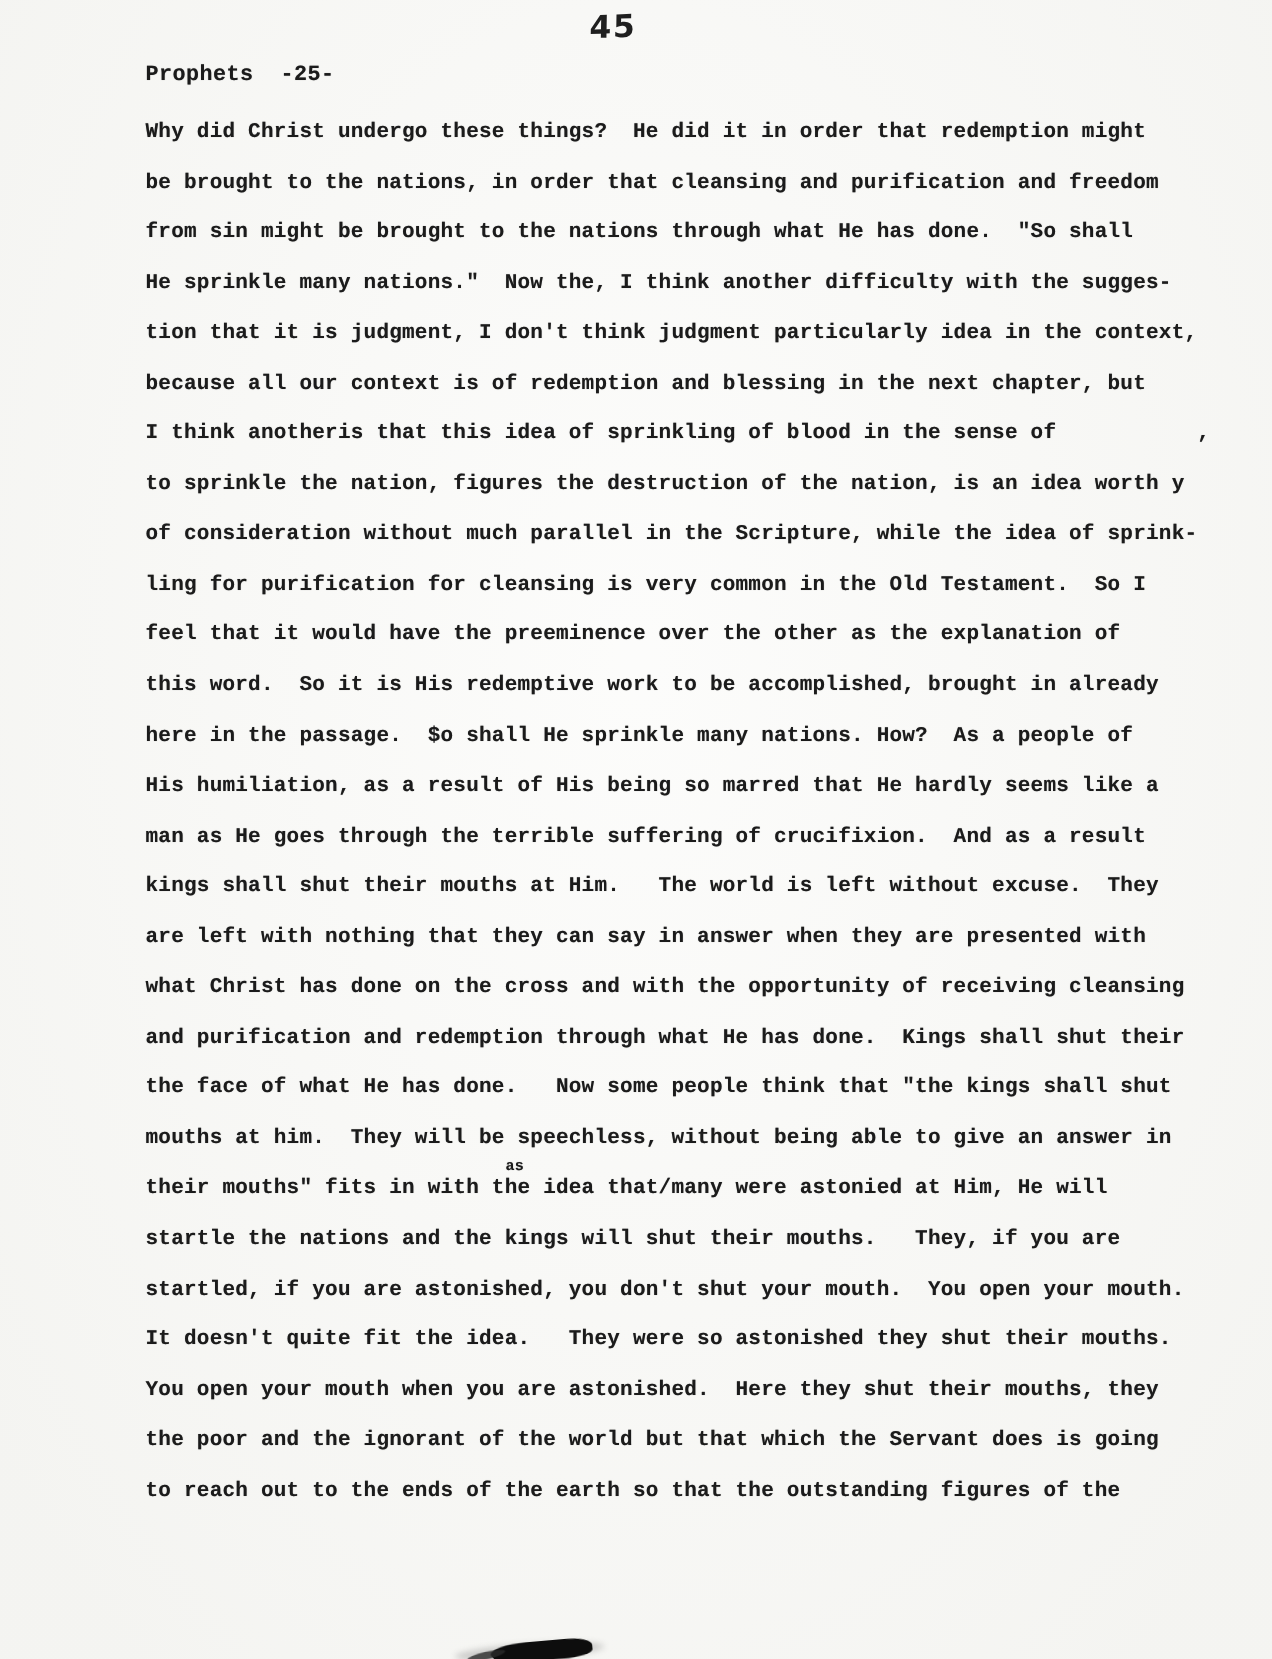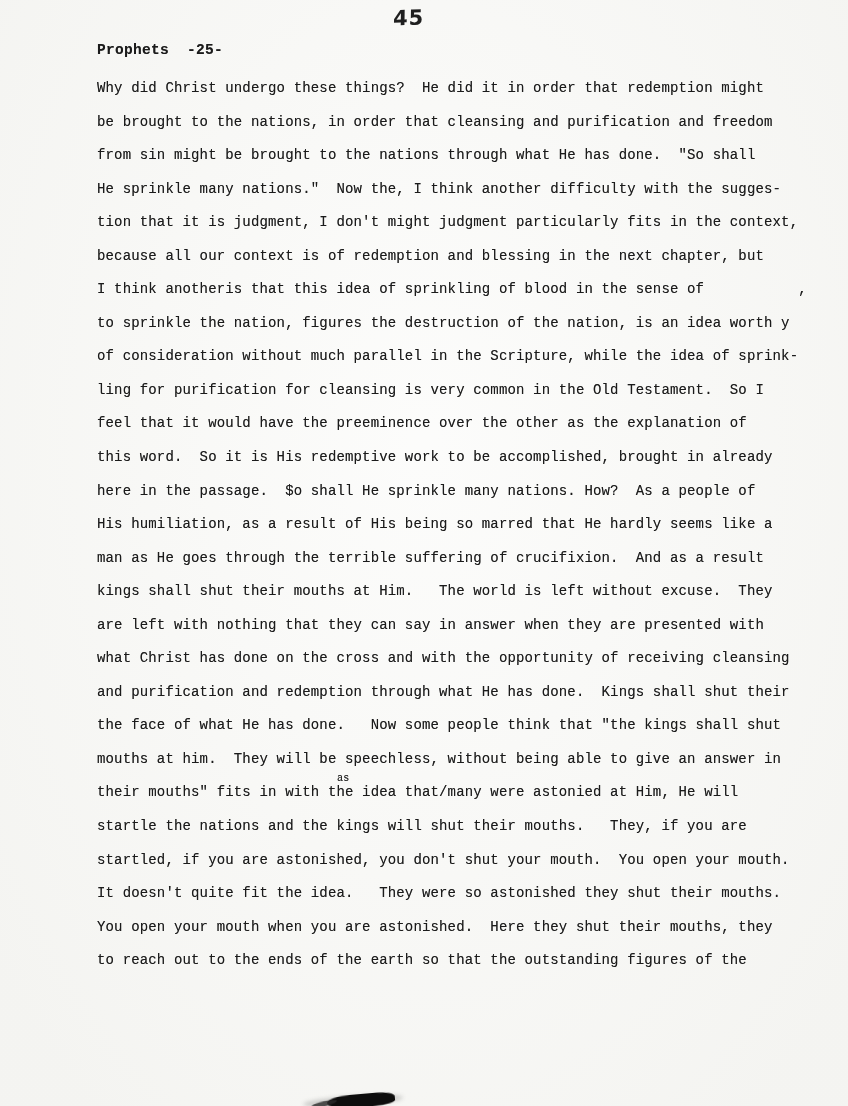--- a/index.html
+++ b/index.html
@@ -48,21 +48,21 @@
     top: 72px;
     left: 97px;
     width: 740px;
     color: #1b1b1b;
   }
   .typed-body .line {
     position: relative;
     height: 33.55px;
     line-height: 33.55px;
     font-size: 14px;
-    font-weight: 400;
+    font-weight: 700;
     white-space: pre;
     letter-spacing: 0.15px;
     text-shadow: 0 0 0.5px rgba(25,25,25,0.5);
   }
   .inserted-word {
     position: absolute;
     top: -4px;
     line-height: 14px;
     font-size: 10px;
     white-space: pre;
@@ -110,21 +110,21 @@
 
   <div class="page-number">45</div>
 
   <div class="doc-header">Prophets  -25-</div>
 
   <div class="typed-body" id="typed-body">
       <div class="line">Why did Christ undergo these things?  He did it in order that redemption might</div>
       <div class="line">be brought to the nations, in order that cleansing and purification and freedom</div>
       <div class="line">from sin might be brought to the nations through what He has done.  "So shall</div>
       <div class="line">He sprinkle many nations."  Now the, I think another difficulty with the sugges-</div>
-      <div class="line">tion that it is judgment, I don't might judgment particularly fits in the context,</div>
+      <div class="line">tion that it is judgment, I don't think judgment particularly idea in the context,</div>
       <div class="line">because all our context is of redemption and blessing in the next chapter, but</div>
       <div class="line">I think anotheris that this idea of sprinkling of blood in the sense of           ,</div>
       <div class="line">to sprinkle the nation, figures the destruction of the nation, is an idea worth y</div>
       <div class="line">of consideration without much parallel in the Scripture, while the idea of sprink-</div>
       <div class="line">ling for purification for cleansing is very common in the Old Testament.  So I</div>
       <div class="line">feel that it would have the preeminence over the other as the explanation of</div>
       <div class="line">this word.  So it is His redemptive work to be accomplished, brought in already</div>
       <div class="line">here in the passage.  $o shall He sprinkle many nations. How?  As a people of</div>
       <div class="line">His humiliation, as a result of His being so marred that He hardly seems like a</div>
       <div class="line">man as He goes through the terrible suffering of crucifixion.  And as a result</div>
@@ -132,19 +132,20 @@
       <div class="line">are left with nothing that they can say in answer when they are presented with</div>
       <div class="line">what Christ has done on the cross and with the opportunity of receiving cleansing</div>
       <div class="line">and purification and redemption through what He has done.  Kings shall shut their</div>
       <div class="line">the face of what He has done.   Now some people think that "the kings shall shut</div>
       <div class="line">mouths at him.  They will be speechless, without being able to give an answer in</div>
       <div class="line"><span class="inserted-word" style="left: 40ch;">as</span>their mouths" fits in with the idea that/many were astonied at Him, He will</div>
       <div class="line">startle the nations and the kings will shut their mouths.   They, if you are</div>
       <div class="line">startled, if you are astonished, you don't shut your mouth.  You open your mouth.</div>
       <div class="line">It doesn't quite fit the idea.   They were so astonished they shut their mouths.</div>
       <div class="line">You open your mouth when you are astonished.  Here they shut their mouths, they</div>
+      <div class="line">the poor and the ignorant of the world but that which the Servant does is going</div>
       <div class="line">to reach out to the ends of the earth so that the outstanding figures of the</div>
     </div>
 
   <div class="ink-smudge-halo"></div>
   <div class="ink-smudge"></div>
 
 </div>
 
 </body></html>

